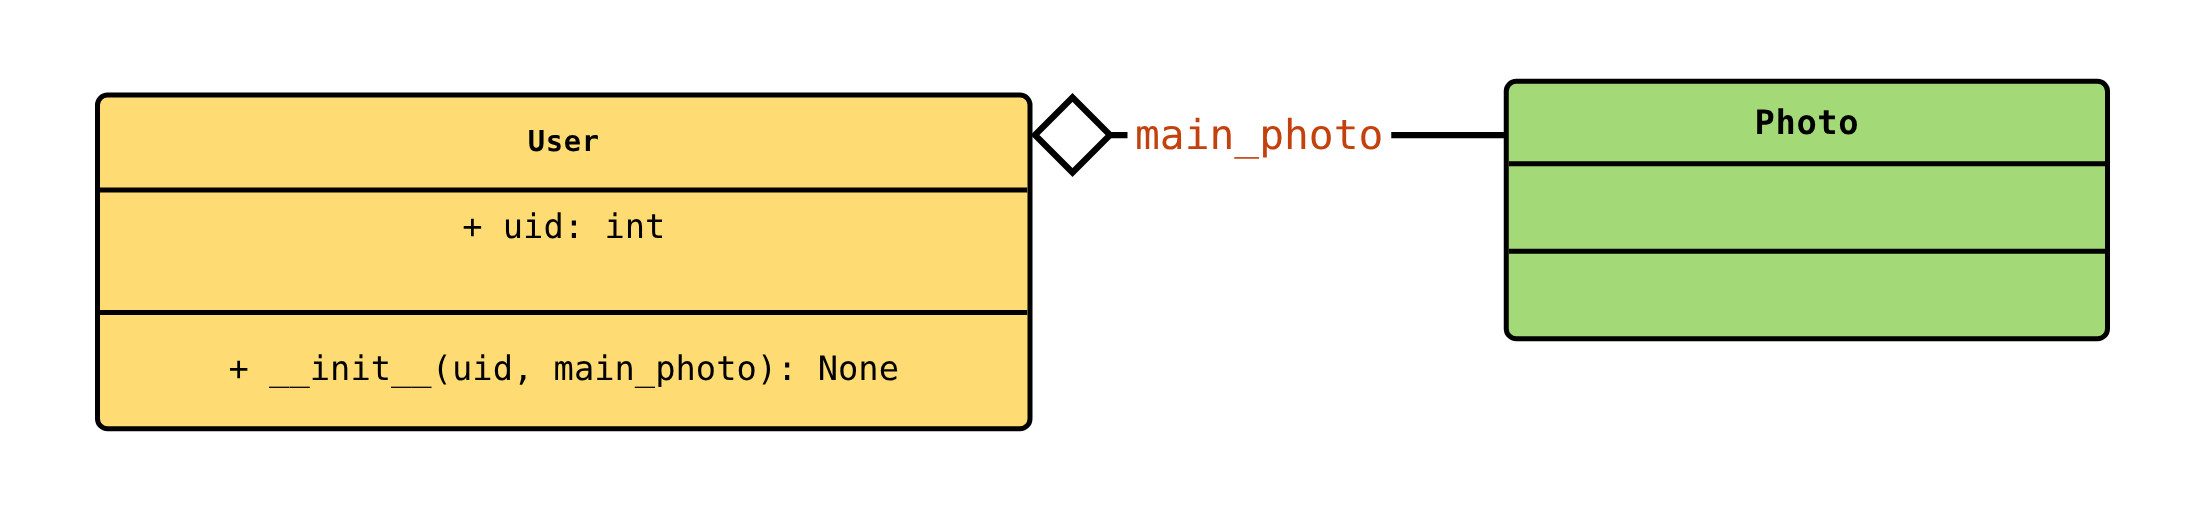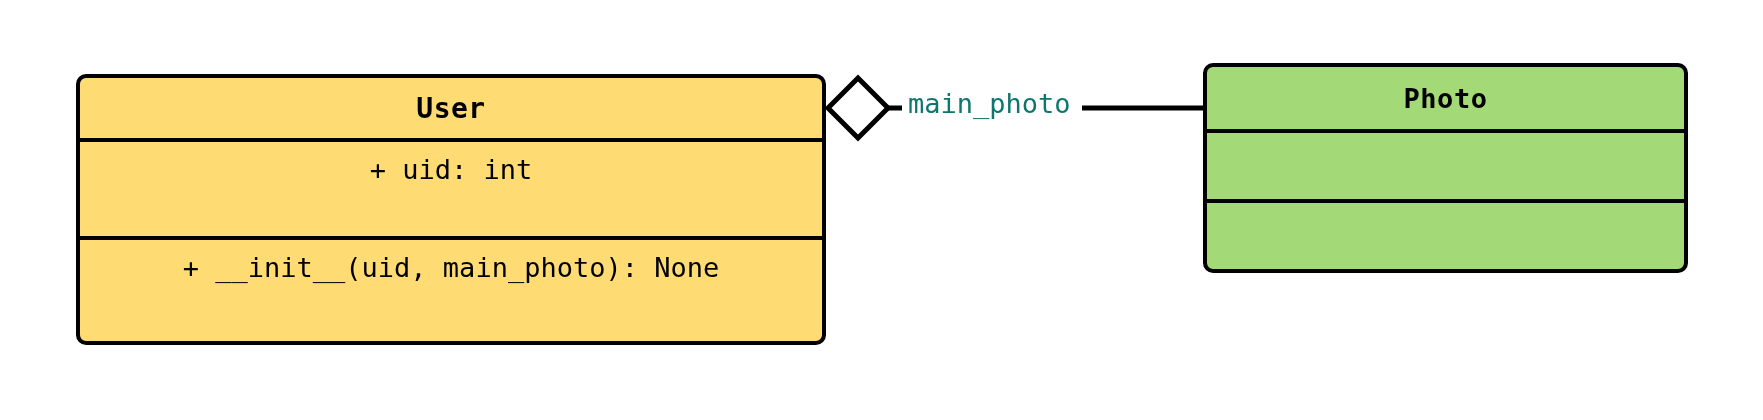--- a/index.html
+++ b/index.html
@@ -62,28 +62,29 @@
   #class-user {
     left: 76px;
     top: 74px;
     width: 750px;
     height: 271px;
     background: #ffdc73;
     font-size: 27px;
     color: #000000;
   }
   #class-user .compartment.title {
-    height: 60px;
-    font-size: 28px;
+    height: 72px;
+    font-size: 23px;
   }
   #class-user .compartment.attributes {
     height: 98px;
   }
   #class-user .compartment.methods {
     height: 92px;
+    align-items: center;
   }
 
   
   #class-photo {
     left: 1203px;
     top: 63px;
     width: 485px;
     height: 210px;
     background: #a3d977;
     font-size: 27px;
@@ -106,22 +107,22 @@
     left: 820px;
     top: 60px;
     width: 390px;
     height: 100px;
     pointer-events: none;
   }
   .assoc-label {
     position: absolute;
     left: 902px;
     top: 88px;
-    font-size: 27px;
-    color: #0f766e;
+    font-size: 33px;
+    color: #c2410c;
     background: #ffffff;
     padding: 0 6px;
     white-space: nowrap;
     line-height: 1.2;
   }
 </style>
 </head>
 <body>
 
 <div id="canvas" style="background: rgb(255, 255, 255);">

